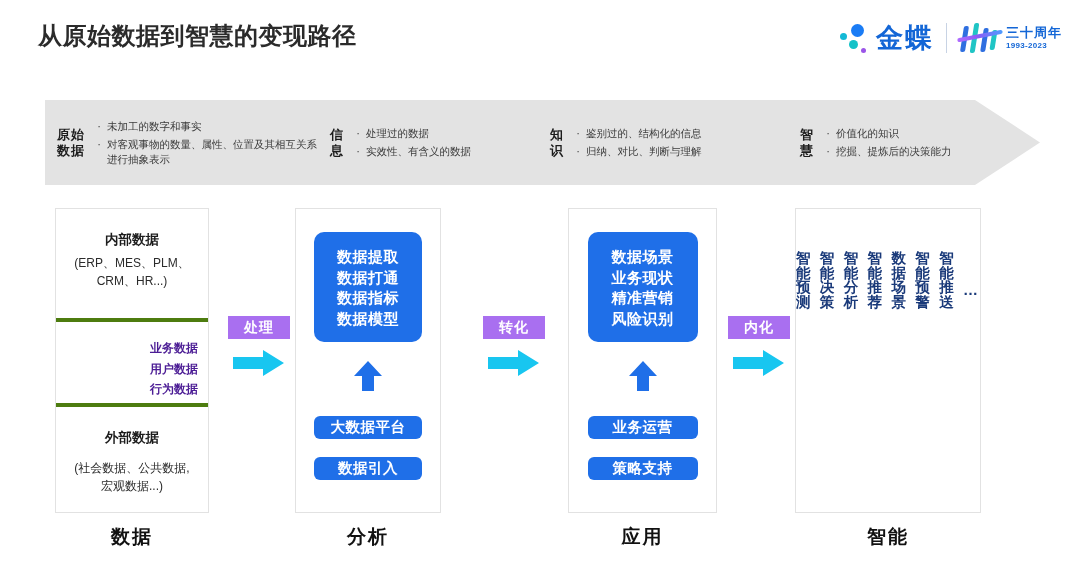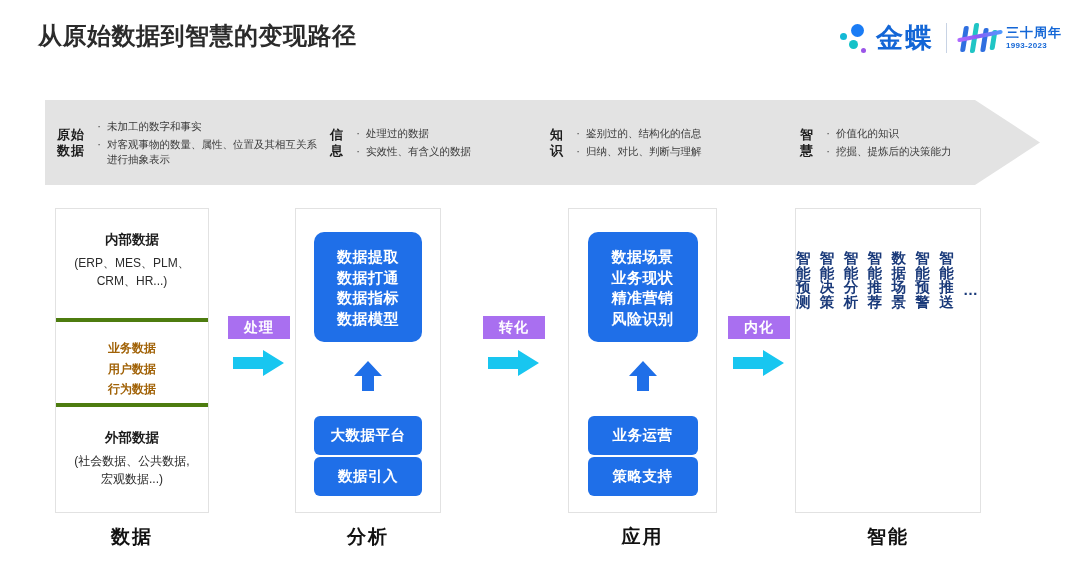--- a/index.html
+++ b/index.html
@@ -83,38 +83,38 @@
   .col3{left:568px;width:149px;height:305px;}
   .col4{left:795px;width:186px;height:305px;}
 
   .seg{box-sizing:border-box;}
   .seg-div{border-bottom:4px solid #4d7c0f;}
   .seg-title{font-size:13.5px;font-weight:bold;color:#1c1c1c;text-align:center;}
   .seg-sub{font-size:12px;color:#2b2b2b;text-align:center;line-height:1.5;}
   .c1s1{padding:22px 10px 0;height:113px;}
   .c1s2{padding:16px 10px 0;height:85px;}
   .c1s3{padding:22px 8px 0;height:107px;}
-  .gray-line{font-size:12px;color:#a16207;text-align:center;line-height:1.72;font-weight:bold;}
+  .gray-line{font-size:12px;color:#4c1d95;text-align:right;line-height:1.72;font-weight:bold;}
 
   .blue-big{
     position:absolute;left:50%;transform:translateX(-50%);
     top:23px;width:108px;padding:15px 0 12px;
     background:#1f6fe8;border-radius:10px;
     color:#fff;font-size:15px;font-weight:bold;text-align:center;line-height:1.38;
     letter-spacing:.5px;
   }
   .col3 .blue-big{width:110px;}
   .up-arrow{
     position:absolute;left:50%;transform:translateX(-50%);top:150px;
     width:34px;height:34px;
   }
   .up-arrow svg{display:block;}
   .blue-pill{
     position:absolute;left:50%;transform:translateX(-50%);
-    width:108px;padding:10px 0;background:#1f6fe8;border-radius:6px;
+    width:108px;padding:2px 0;background:#1f6fe8;border-radius:6px;
     color:#fff;font-size:14.5px;font-weight:bold;text-align:center;letter-spacing:.5px;
   }
   .pill-a{top:207px;}
   .pill-b{top:248px;}
   .col3 .blue-pill{width:110px;}
 
   .col4-list{padding-top:42px;display:flex;flex-direction:row;align-items:center;}
   .col4-item{
     font-size:14.5px;font-weight:bold;color:#1a3a7a;letter-spacing:1px;
     line-height:1;margin-bottom:19px;
@@ -246,21 +246,21 @@
       <div class="seg-sub" style="white-space:pre-line;margin-top:5px;">(ERP、MES、PLM、
 CRM、HR...)</div>
     </div>
     <div class="seg c1s2 seg-div">
       <div class="gray-line">业务数据</div>
       <div class="gray-line">用户数据</div>
       <div class="gray-line">行为数据</div>
     </div>
     <div class="seg c1s3">
       <div class="seg-title">外部数据</div>
-      <div class="seg-sub" style="white-space:pre-line;margin-top:5px;">(社会数据、公共数据,
+      <div class="seg-sub" style="white-space:pre-line;margin-top:12px;">(社会数据、公共数据,
 宏观数据...)</div>
     </div>
   </div>
 
   <div class="col col2">
     <div class="blue-big" style="white-space:pre-line;">数据提取
 数据打通
 数据指标
 数据模型</div>
     <div class="up-arrow">

